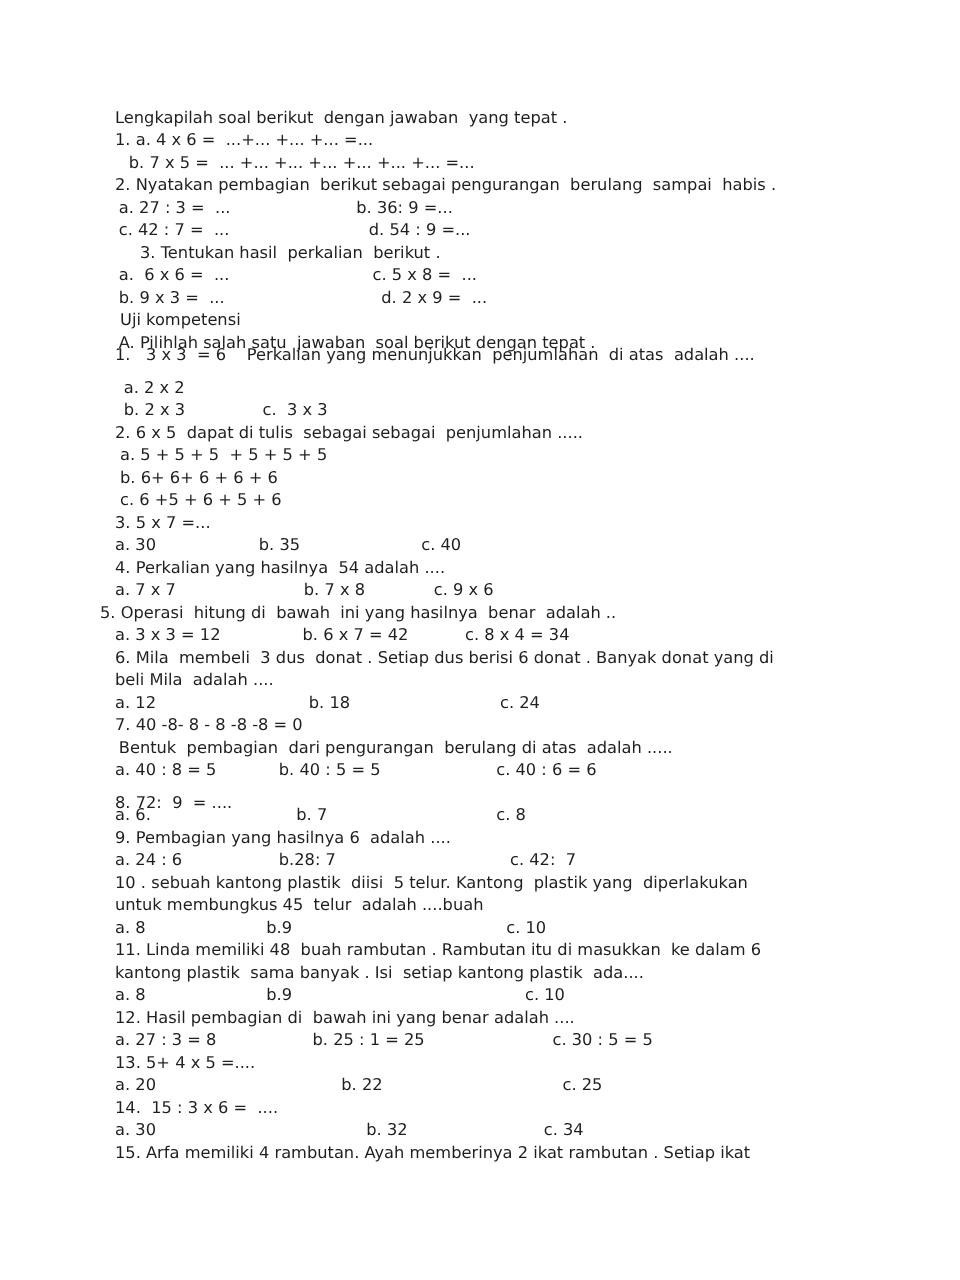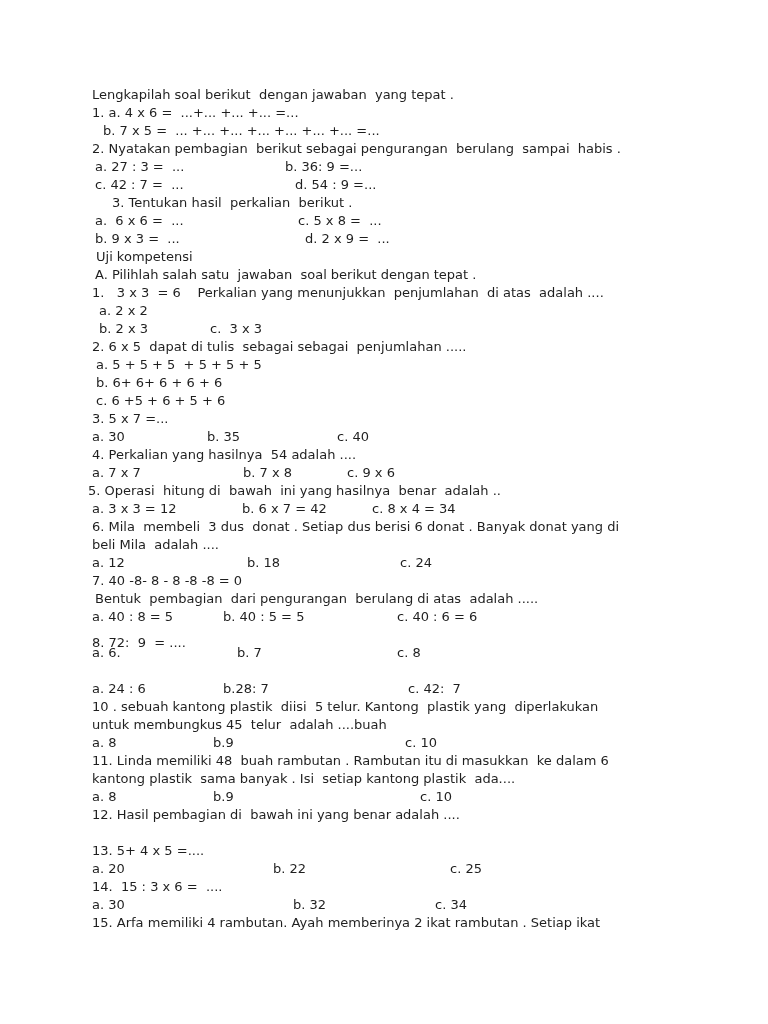--- a/index.html
+++ b/index.html
@@ -50,21 +50,21 @@
     <div class="line" style="top: 230px;">
       <span class="seg" style="left: 95px;">b. 9 x 3 =  ...</span>
       <span class="seg" style="left: 305px;">d. 2 x 9 =  ...</span>
     </div>
     <div class="line" style="top: 248px;">
       <span class="seg" style="left: 96px;">Uji kompetensi</span>
     </div>
     <div class="line" style="top: 266px;">
       <span class="seg" style="left: 95px;">A. Pilihlah salah satu  jawaban  soal berikut dengan tepat .</span>
     </div>
-    <div class="line" style="top: 284px;">
+    <div class="line" style="top: 276px;">
       <span class="seg" style="left: 92px;">1.   3 x 3  = 6    Perkalian yang menunjukkan  penjumlahan  di atas  adalah ....</span>
     </div>
     <div class="line" style="top: 302px;">
       <span class="seg" style="left: 99px;">a. 2 x 2</span>
     </div>
     <div class="line" style="top: 320px;">
       <span class="seg" style="left: 99px;">b. 2 x 3</span>
       <span class="seg" style="left: 210px;">c.  3 x 3</span>
     </div>
     <div class="line" style="top: 338px;">
@@ -89,21 +89,21 @@
     </div>
     <div class="line" style="top: 446px;">
       <span class="seg" style="left: 92px;">4. Perkalian yang hasilnya  54 adalah ....</span>
     </div>
     <div class="line" style="top: 464px;">
       <span class="seg" style="left: 92px;">a. 7 x 7</span>
       <span class="seg" style="left: 243px;">b. 7 x 8</span>
       <span class="seg" style="left: 347px;">c. 9 x 6</span>
     </div>
     <div class="line" style="top: 482px;">
-      <span class="seg" style="left: 88px;">5. Operasi  hitung di  bawah  ini yang hasilnya  benar  adalah ..</span>
+      <span class="seg" style="left: 80px;">5. Operasi  hitung di  bawah  ini yang hasilnya  benar  adalah ..</span>
     </div>
     <div class="line" style="top: 500px;">
       <span class="seg" style="left: 92px;">a. 3 x 3 = 12</span>
       <span class="seg" style="left: 242px;">b. 6 x 7 = 42</span>
       <span class="seg" style="left: 372px;">c. 8 x 4 = 34</span>
     </div>
     <div class="line" style="top: 518px;">
       <span class="seg" style="left: 92px;">6. Mila  membeli  3 dus  donat . Setiap dus berisi 6 donat . Banyak donat yang di</span>
     </div>
     <div class="line" style="top: 536px;">
@@ -126,20 +126,23 @@
       <span class="seg" style="left: 397px;">c. 40 : 6 = 6</span>
     </div>
     <div class="line" style="top: 626px; margin-top: 8px;">
       <span class="seg" style="left: 92px;">8. 72:  9  = ....</span>
     </div>
     <div class="line" style="top: 644px;">
       <span class="seg" style="left: 92px;">a. 6.</span>
       <span class="seg" style="left: 237px;">b. 7</span>
       <span class="seg" style="left: 397px;">c. 8</span>
     </div>
+    <div class="line" style="top: 662px;">
+      <span class="seg" style="left: 92px;">9. Pembagian yang hasilnya 6  adalah ....</span>
+    </div>
     <div class="line" style="top: 680px;">
       <span class="seg" style="left: 92px;">a. 24 : 6</span>
       <span class="seg" style="left: 223px;">b.28: 7</span>
       <span class="seg" style="left: 408px;">c. 42:  7</span>
     </div>
     <div class="line" style="top: 698px;">
       <span class="seg" style="left: 92px;">10 . sebuah kantong plastik  diisi  5 telur. Kantong  plastik yang  diperlakukan</span>
     </div>
     <div class="line" style="top: 716px;">
       <span class="seg" style="left: 92px;">untuk membungkus 45  telur  adalah ....buah</span>
@@ -156,20 +159,25 @@
       <span class="seg" style="left: 92px;">kantong plastik  sama banyak . Isi  setiap kantong plastik  ada....</span>
     </div>
     <div class="line" style="top: 788px;">
       <span class="seg" style="left: 92px;">a. 8</span>
       <span class="seg" style="left: 213px;">b.9</span>
       <span class="seg" style="left: 420px;">c. 10</span>
     </div>
     <div class="line" style="top: 806px;">
       <span class="seg" style="left: 92px;">12. Hasil pembagian di  bawah ini yang benar adalah ....</span>
     </div>
+    <div class="line" style="top: 824px;">
+      <span class="seg" style="left: 92px;">a. 27 : 3 = 8</span>
+      <span class="seg" style="left: 250px;">b. 25 : 1 = 25</span>
+      <span class="seg" style="left: 442px;">c. 30 : 5 = 5</span>
+    </div>
     <div class="line" style="top: 842px;">
       <span class="seg" style="left: 92px;">13. 5+ 4 x 5 =....</span>
     </div>
     <div class="line" style="top: 860px;">
       <span class="seg" style="left: 92px;">a. 20</span>
       <span class="seg" style="left: 273px;">b. 22</span>
       <span class="seg" style="left: 450px;">c. 25</span>
     </div>
     <div class="line" style="top: 878px;">
       <span class="seg" style="left: 92px;">14.  15 : 3 x 6 =  ....</span>

